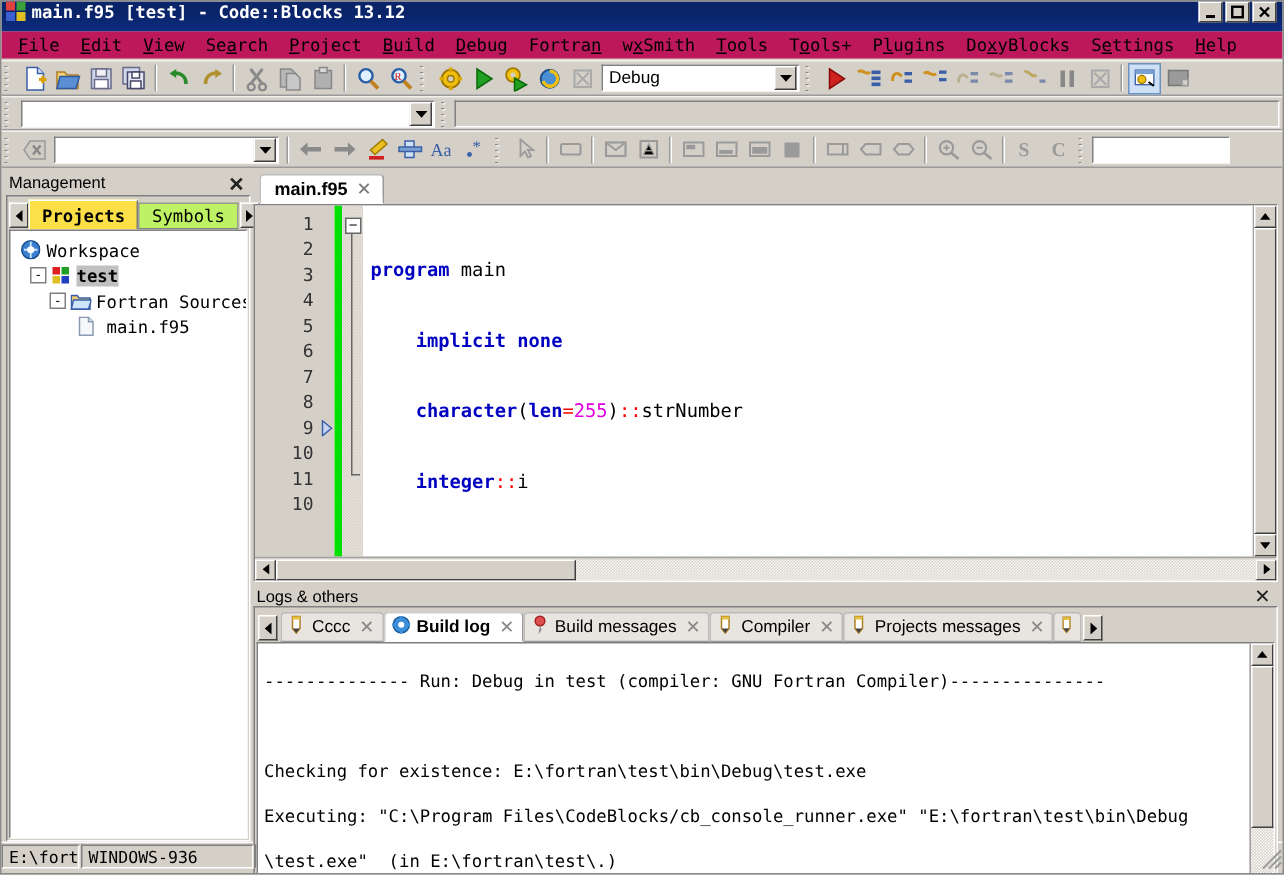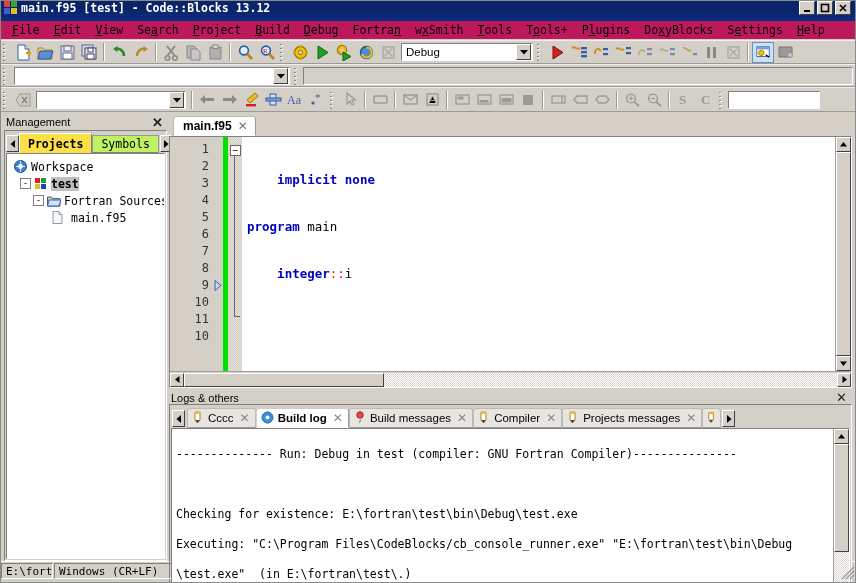--- a/index.html
+++ b/index.html
@@ -737,22 +737,23 @@
 
           <div class="ed-change"></div>
 
           <div class="ed-fold">
             <div class="foldline"></div>
             <div class="foldend"></div>
             <div class="foldbox">−</div>
           </div>
 
           <div class="ed-code">
+            <div class="ln"><span class="kw">program</span><span class="pl"> main</span></div>
             <div class="ln"><span class="pl">    </span><span class="kw">implicit none</span></div>
-            <div class="ln"><span class="kw">program</span><span class="pl"> main</span></div>
+            <div class="ln"><span class="pl">    </span><span class="kw">character</span><span class="pl">(</span><span class="kw">len</span><span class="op">=</span><span class="num">255</span><span class="pl">)</span><span class="op">::</span><span class="pl">strNumber</span></div>
             <div class="ln"><span class="pl">    </span><span class="kw">integer</span><span class="op">::</span><span class="pl">i</span></div>
             <div class="ln"></div>
             
             
             
             
             
             
             
           </div>
@@ -902,21 +903,20 @@
             </div>
           </div>
         </div>
       </div>
 
     </div>
   </div>
 
   <div class="status">
     <span class="sfield" style="width:52px">E:\fort</span>
-    <span class="sfield" style="width:128px">Windows (CR+LF)</span>
     <span class="sfield" style="width:115px">WINDOWS-936</span>
     <span class="sfield" style="width:168px">Line 6, Column 20</span>
     <span class="sfield" style="width:80px">Insert</span>
     <span class="sfield" style="width:70px"></span>
     <span class="sfield" style="width:95px">Read/Write</span>
     <span class="sfield" style="flex:1">default</span>
     <span class="sfield" style="width:30px;justify-content:center;">
       <svg class="flagico" viewBox="0 0 16 11">
         <rect width="16" height="11" fill="#fff"></rect>
         <g fill="#c02020">

